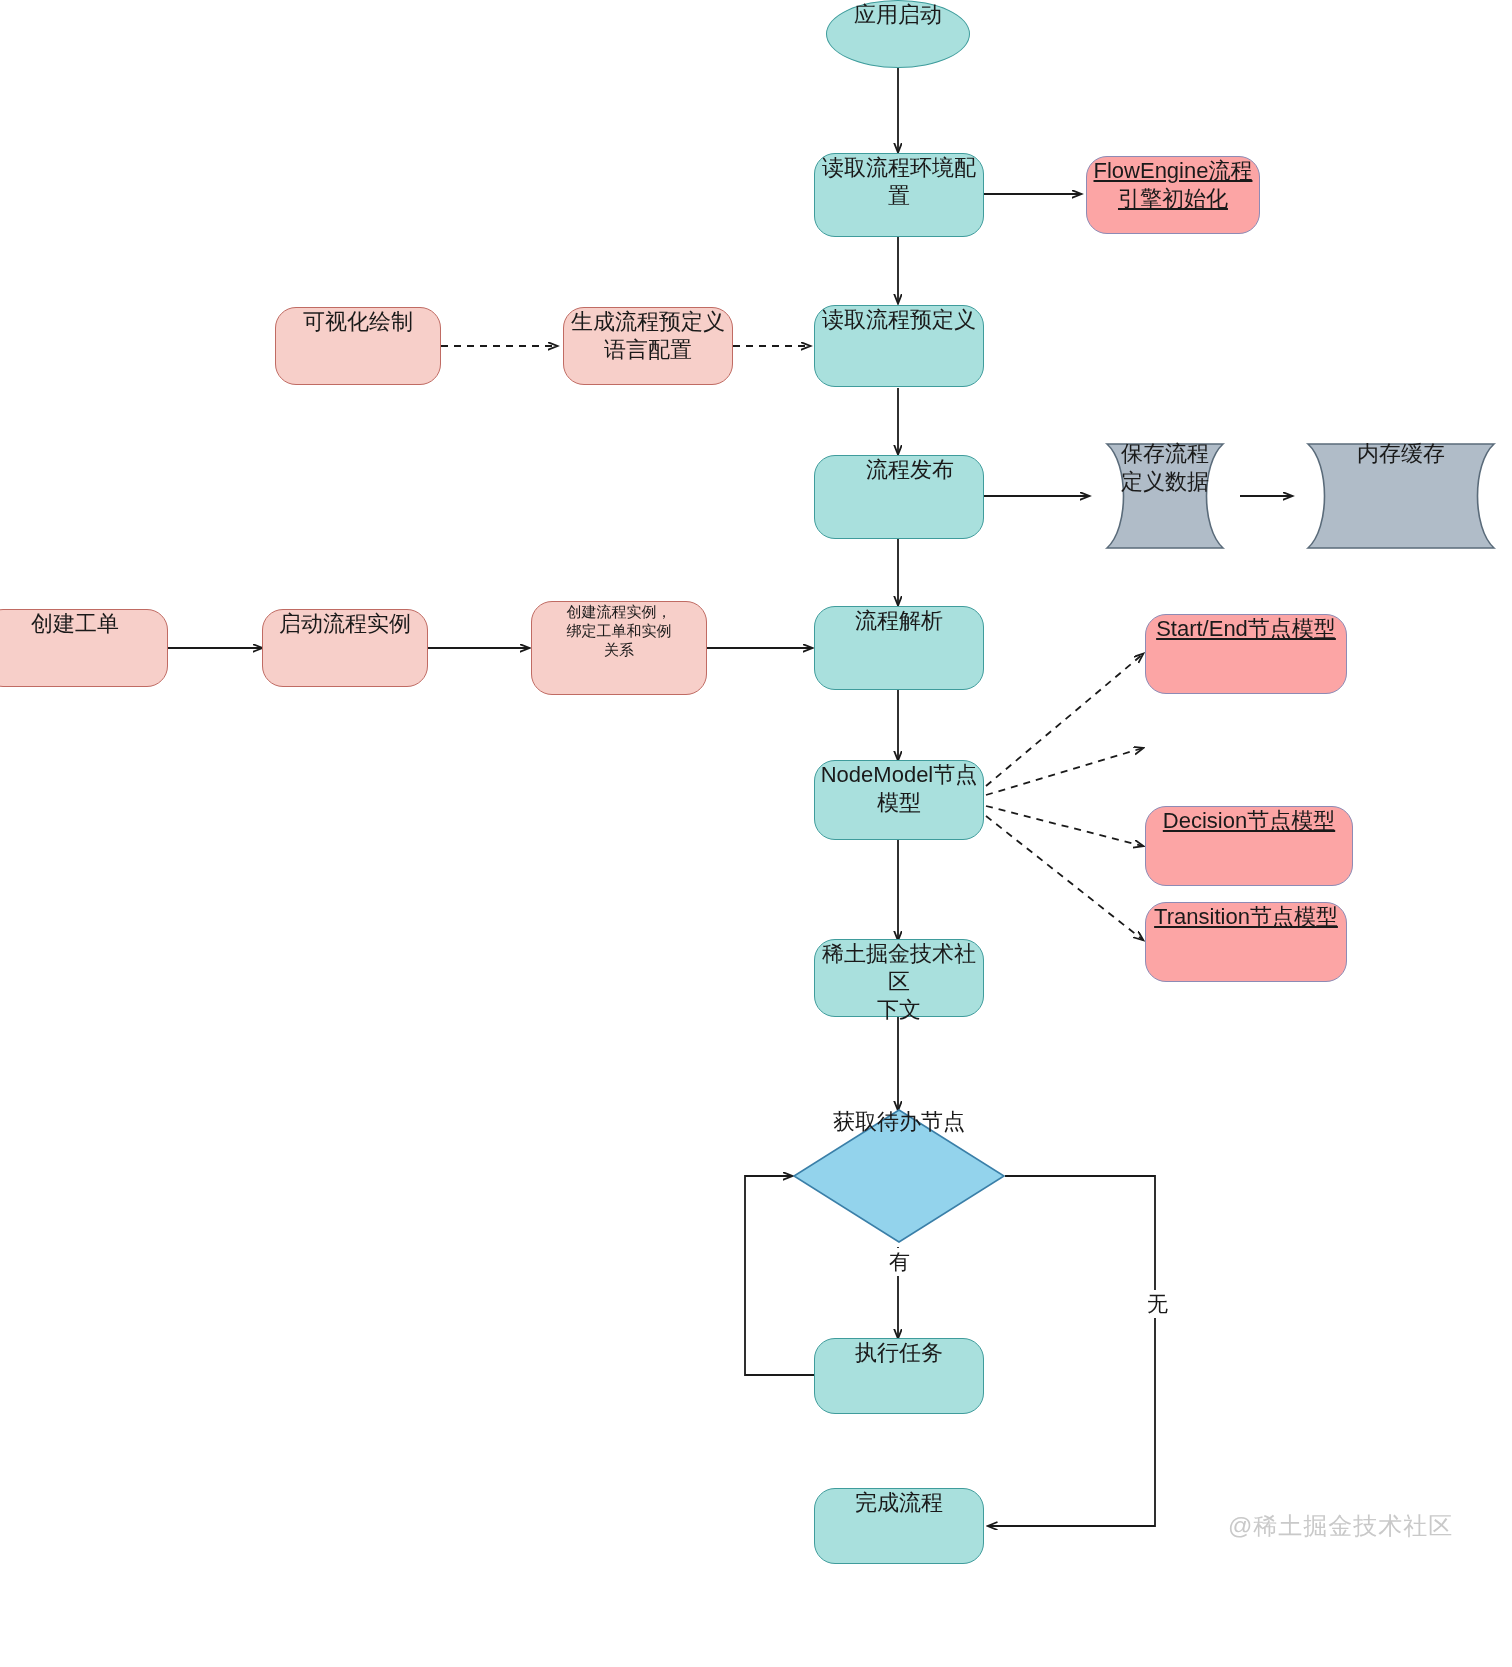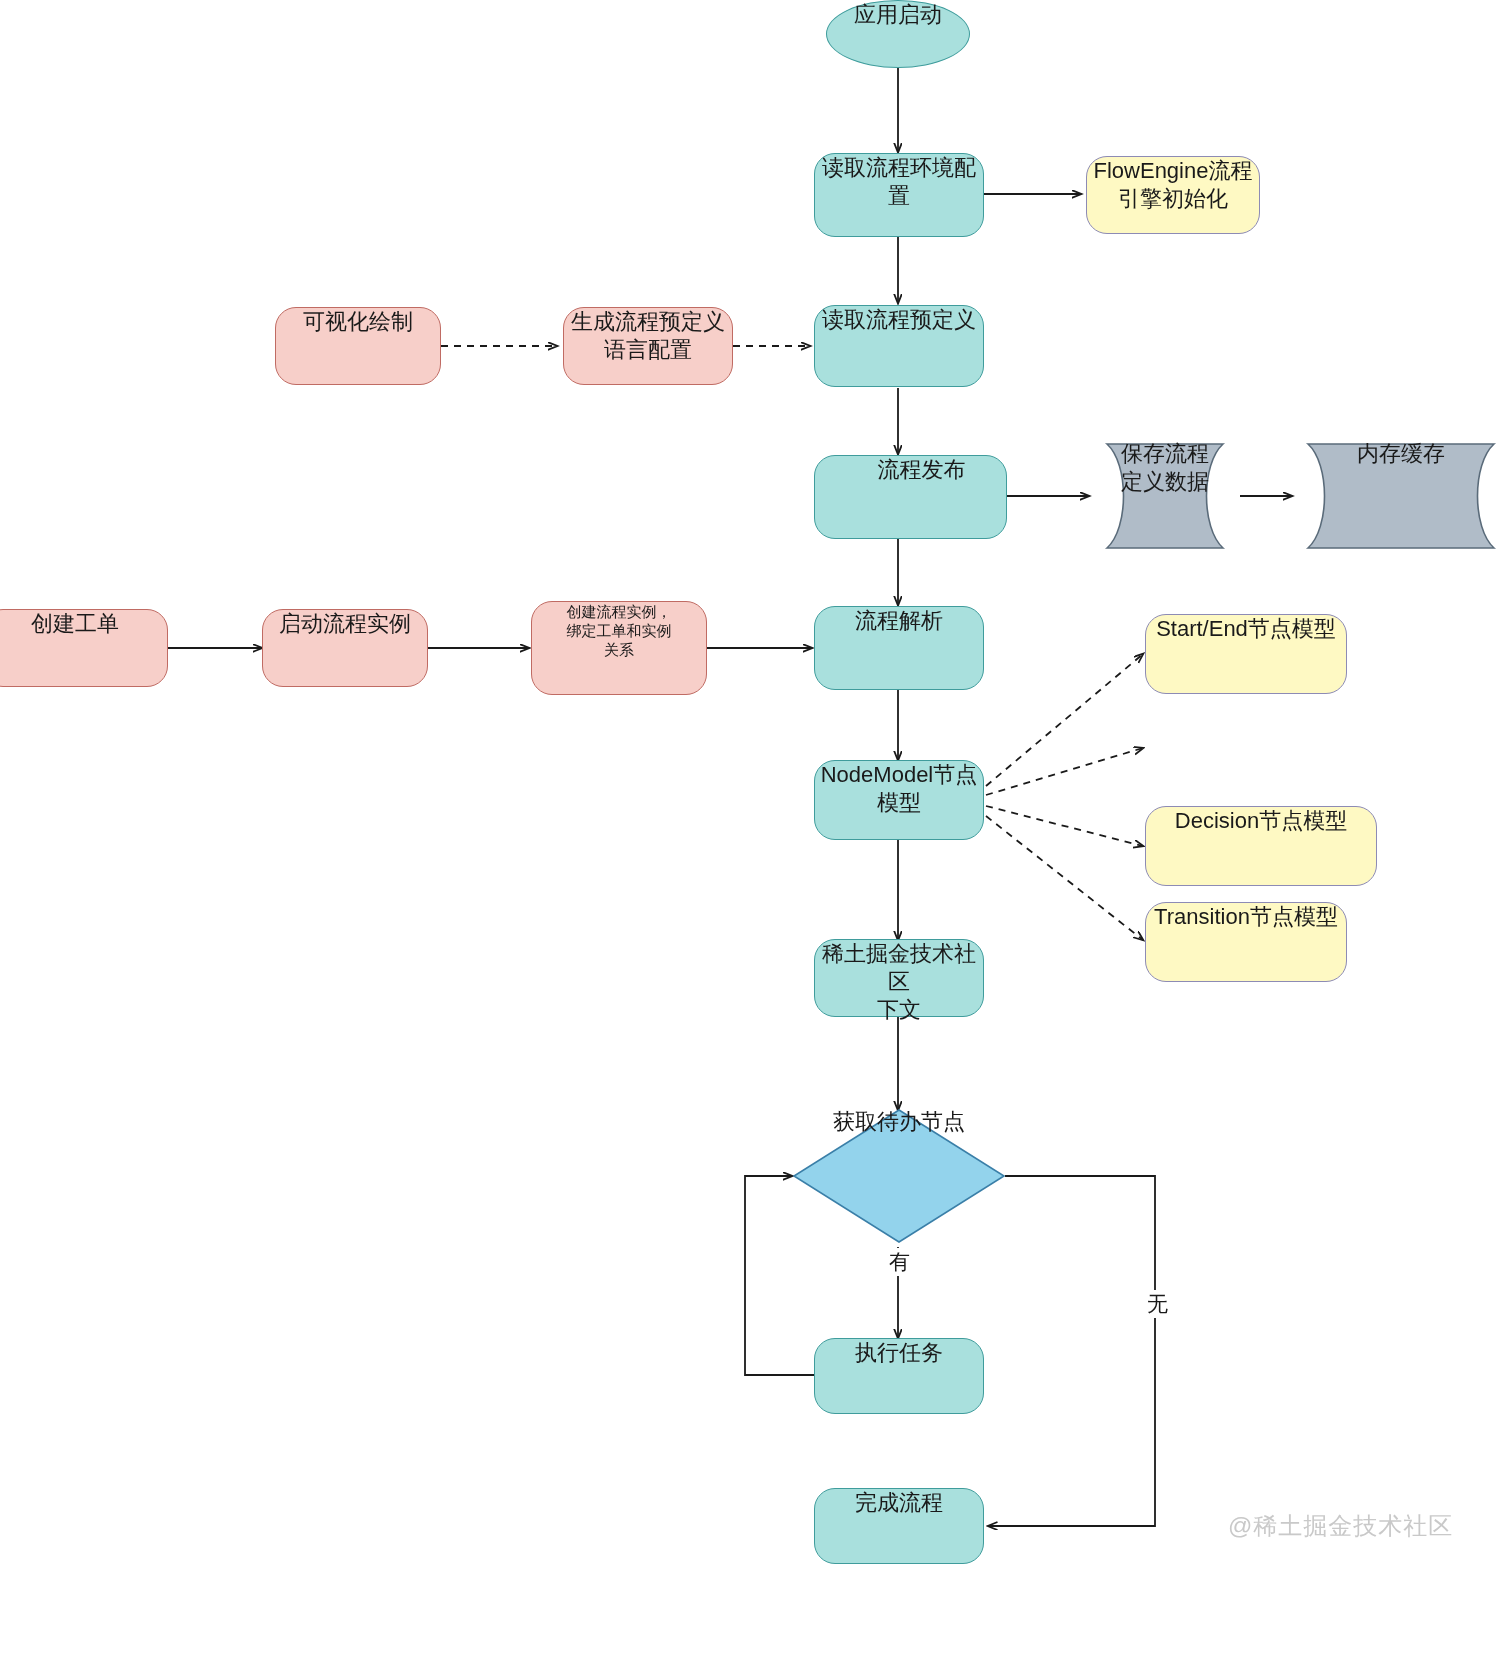--- a/index.html
+++ b/index.html
@@ -46,21 +46,22 @@
   .shape-rect.teal {
     border-color: #3f9c9c;
     background: #a9e0dd;
   }
   .shape-rect.pink {
     border-color: #c06b63;
     background: #f7cfc9;
   }
   .shape-rect.purple {
     border-color: #8d8bb5;
-    background: #fef9c3;
+    background: #fca5a5;
+    text-decoration: underline;
   }
   .shape-ellipse {
     border-radius: 50%;
     border: 1.6px solid #3f9c9c;
     background: #a9e0dd;
   }
   .shape-diamond, .shape-doc {
     border: none;
     background: transparent;
   }
@@ -171,21 +172,21 @@
   </div>
 
   <div class="node shape-rect pink" style="left:275px; top:307px; width:166px; height:78px;">
     <span class="lbl">可视化绘制</span>
   </div>
 
   <div class="node shape-rect teal" style="left:814px; top:305px; width:170px; height:82px;">
     <span class="lbl">读取流程预定义</span>
   </div>
 
-  <div class="node shape-rect teal" style="left:814px; top:455px; width:193px; height:84px;padding-left:22px;">
+  <div class="node shape-rect teal" style="left:814px; top:455px; width:170px; height:84px;padding-left:22px;">
     <span class="lbl">流程发布</span>
   </div>
 
   <div class="node shape-doc" style="left:1089px; top:440px; width:152px; height:112px;">
     <svg viewBox="0 0 152 112" preserveAspectRatio="none">
       <path d="M18,4 C40,24 40,88 18,108 L134,108 C112,88 112,24 134,4 Z" fill="#b0bcc8" stroke="#5a6b7a" stroke-width="1.6" vector-effect="non-scaling-stroke"></path>
     </svg>
     <span class="lbl">保存流程
 定义数据</span>
   </div>
@@ -218,21 +219,21 @@
   <div class="node shape-rect teal" style="left:814px; top:760px; width:170px; height:80px;">
     <span class="lbl">NodeModel节点
 模型</span>
   </div>
 
   <div class="node shape-rect purple" style="left:1145px; top:614px; width:202px; height:80px;">
     <span class="lbl">Start/End节点模型</span>
   </div>
 
 
-  <div class="node shape-rect purple" style="left:1145px; top:806px; width:232px; height:80px;">
+  <div class="node shape-rect purple" style="left:1145px; top:806px; width:208px; height:80px;">
     <span class="lbl">Decision节点模型</span>
   </div>
 
   <div class="node shape-rect purple" style="left:1145px; top:902px; width:202px; height:80px;">
     <span class="lbl">Transition节点模型</span>
   </div>
 
   <div class="node shape-rect teal" style="left:814px; top:939px; width:170px; height:78px;">
     <span class="lbl">稀土掘金技术社区
 下文</span>

